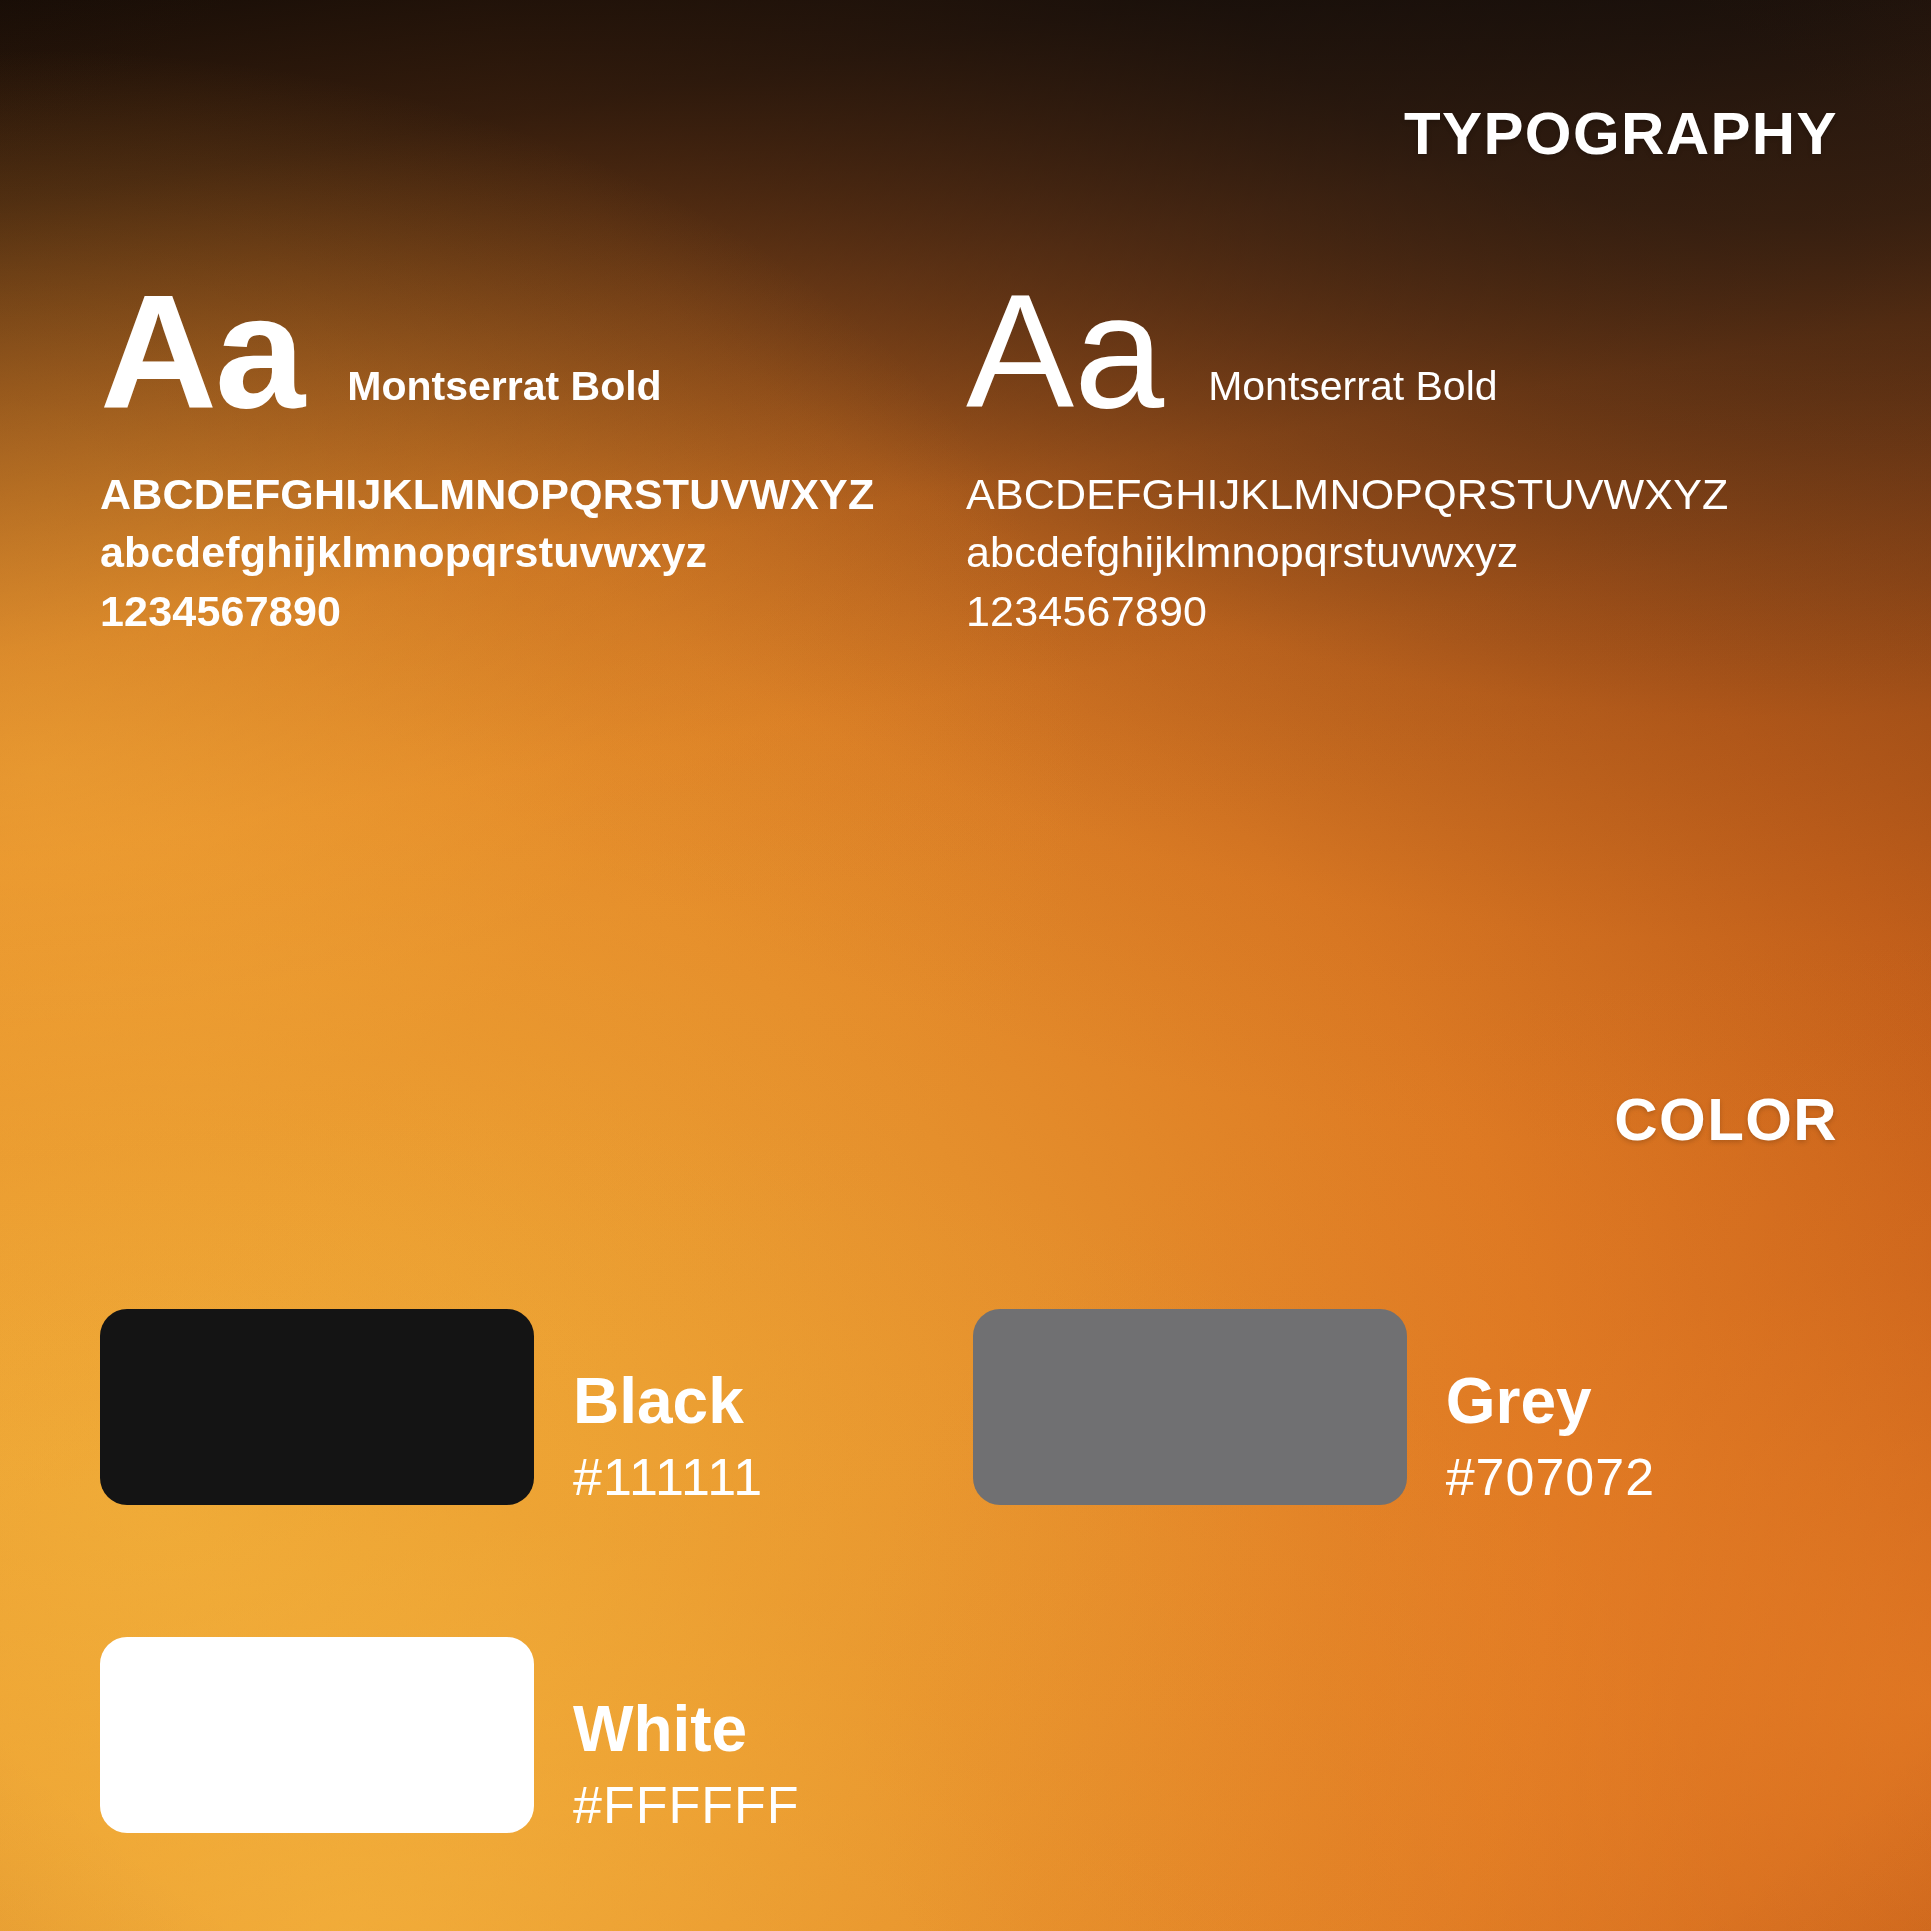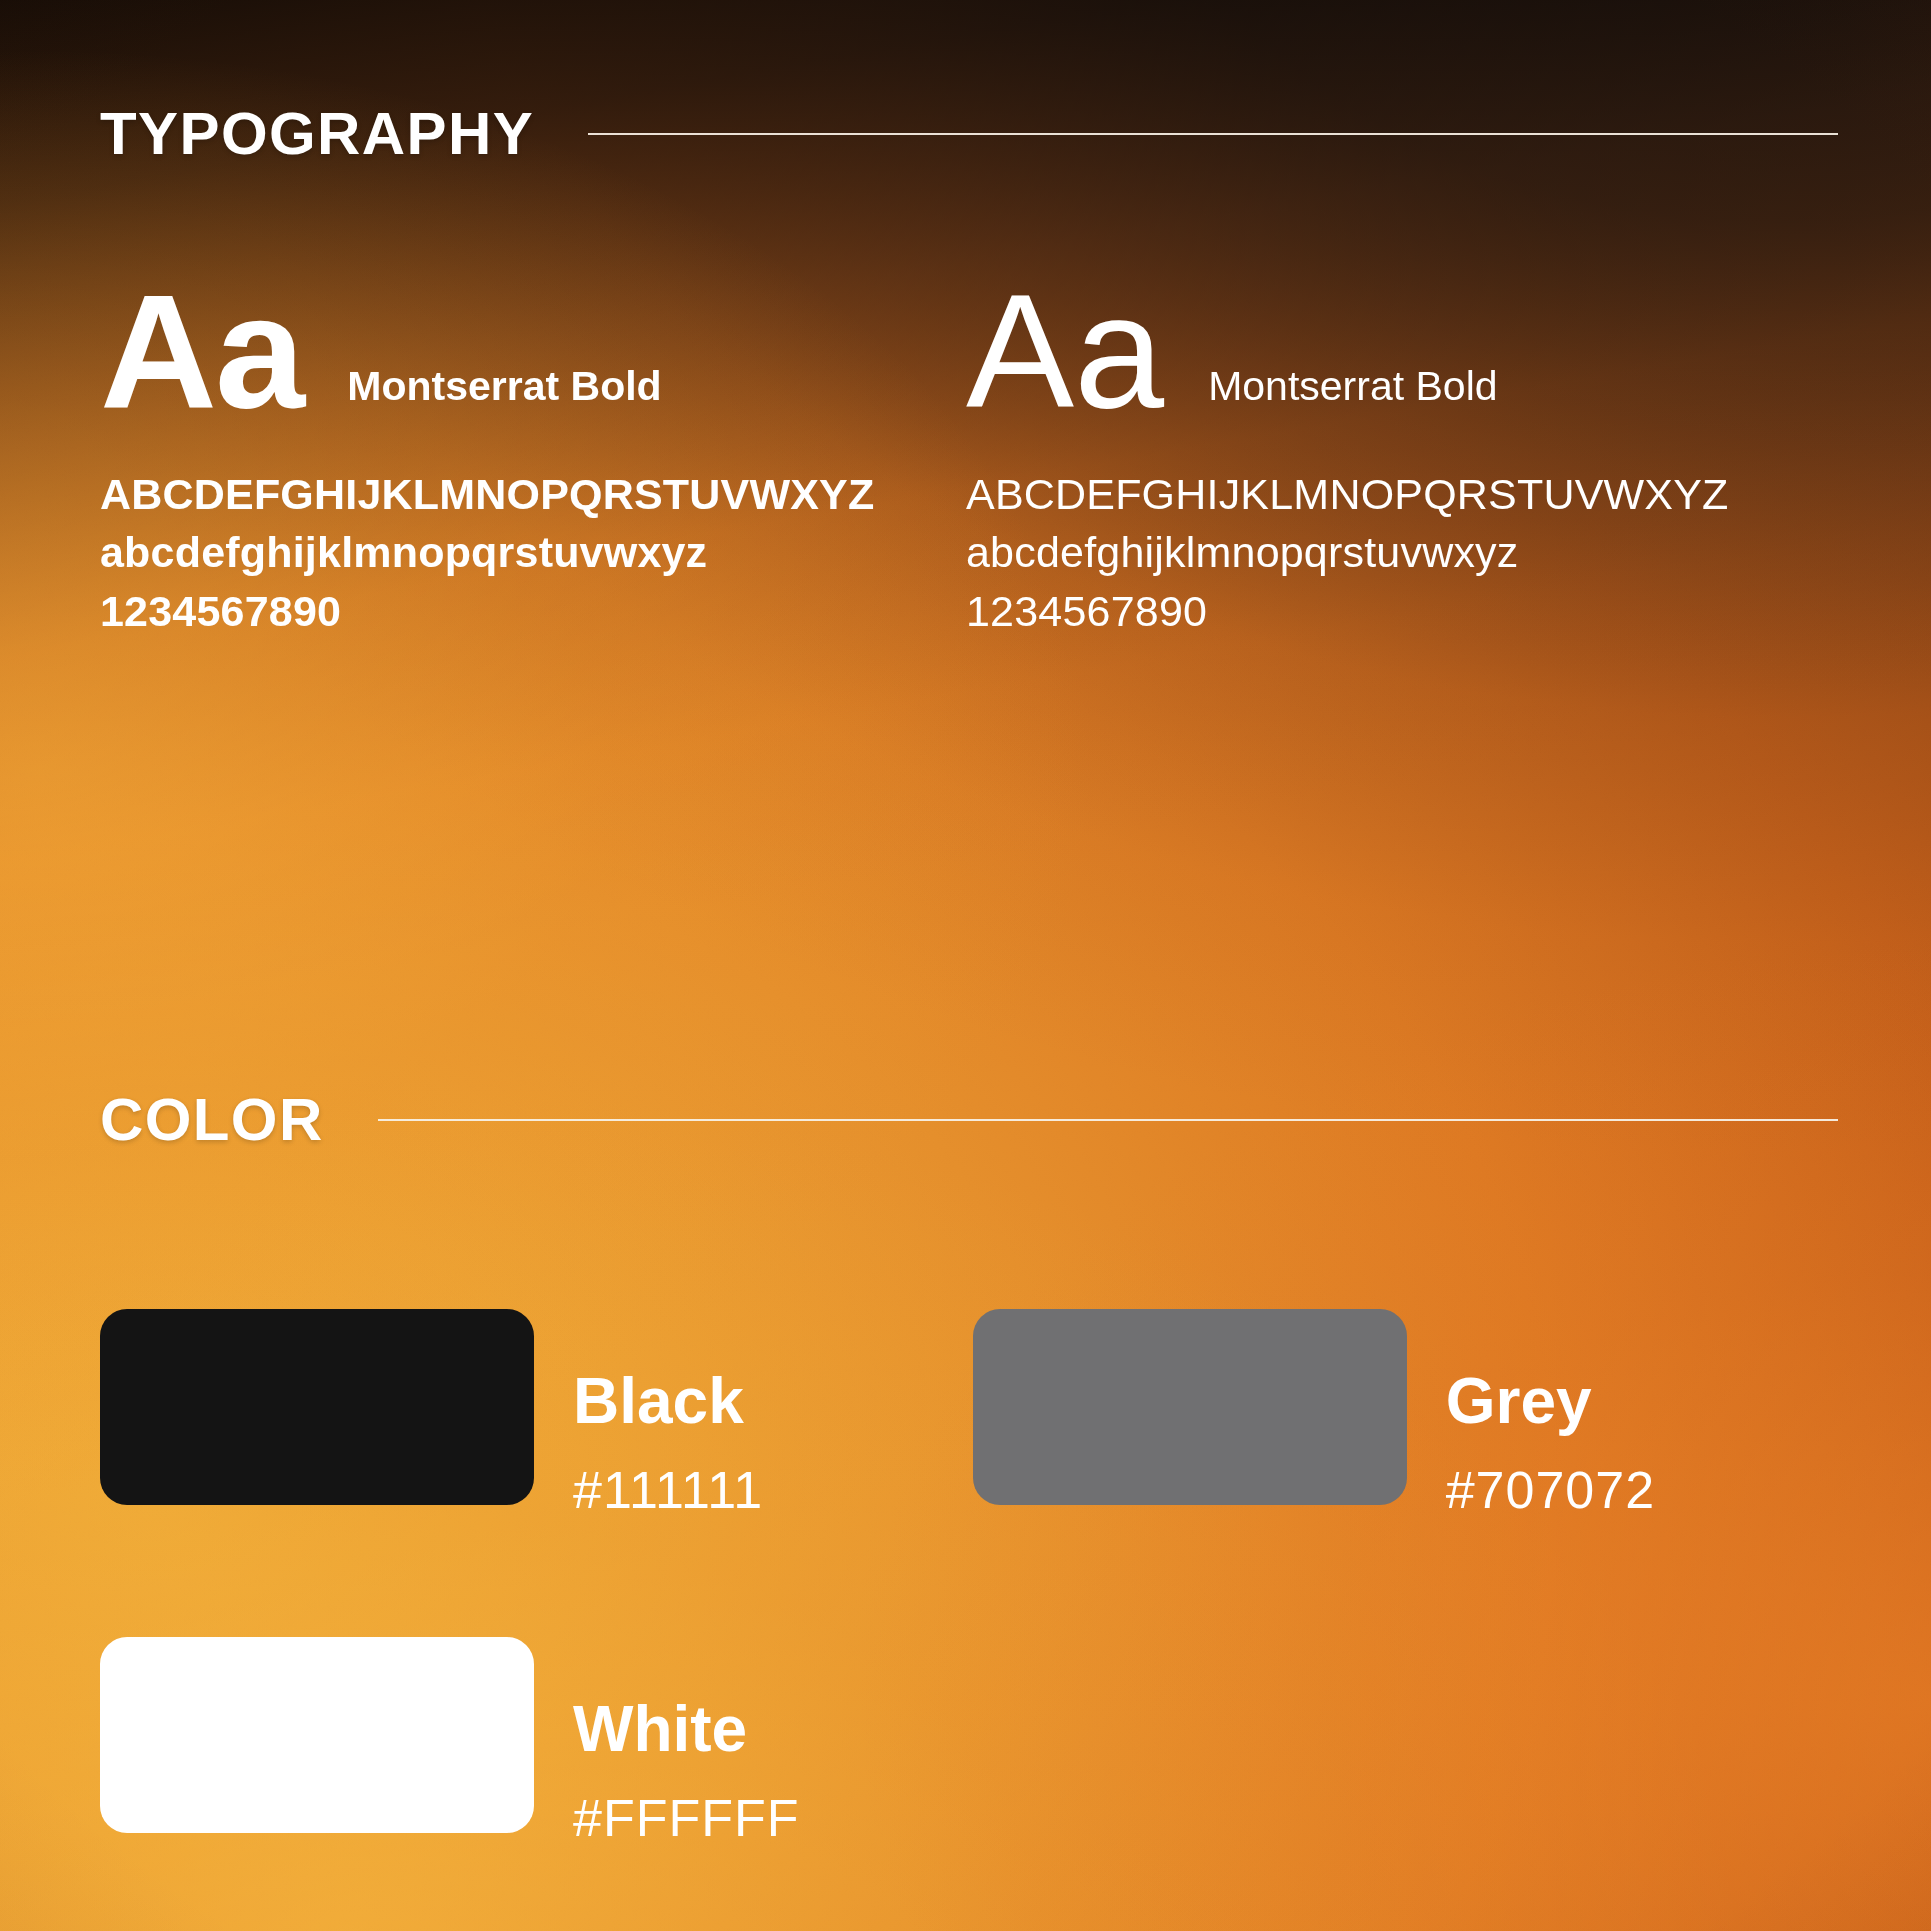--- a/index.html
+++ b/index.html
@@ -67,23 +67,24 @@
       repeating-linear-gradient(45deg, rgba(255,255,255,0.05) 0px, rgba(0,0,0,0.06) 1px, rgba(255,255,255,0.04) 1.9px);
     background-size:2.9px 2.9px, 2.9px 2.9px, 4.8px 4.8px;
   }
 
   .content { position:absolute; inset:0; }
 
   
   .section-head {
     position:absolute;
     display:flex;
-    align-items:center;
+    align-items:flex-end;
     width:1738px;
     left:100px;
+    flex-direction:column;
   }
   .section-title {
     color:#ffffff;
     font-weight:bold;
     font-size:60px;
     letter-spacing:1.4px;
     line-height:1;
     white-space:nowrap;
     text-shadow:0 1.9px 5.8px rgba(0,0,0,0.18);
   }
@@ -193,21 +194,21 @@
     font-weight:bold;
     font-size:64px;
     line-height:1.15;
     white-space:nowrap;
   }
   .swatch-hex {
     color:#ffffff;
     font-weight:300;
     font-size:52px;
     line-height:1.25;
-    margin-top:19px;
+    margin-top:6px;
     letter-spacing:1px;
     white-space:nowrap;
   }
 </style>
 </head>
 <body>
 
 <div id="page">
 
   <div class="bg-base"></div>

